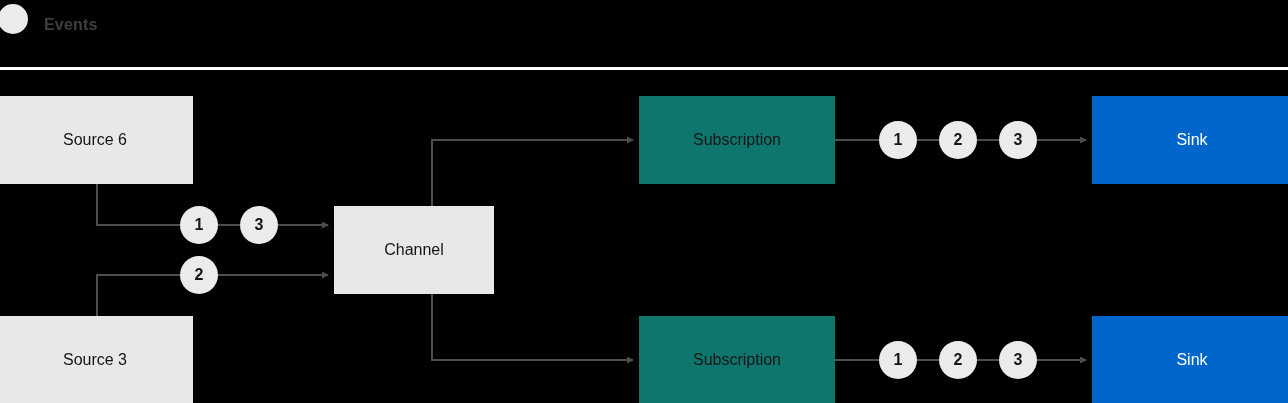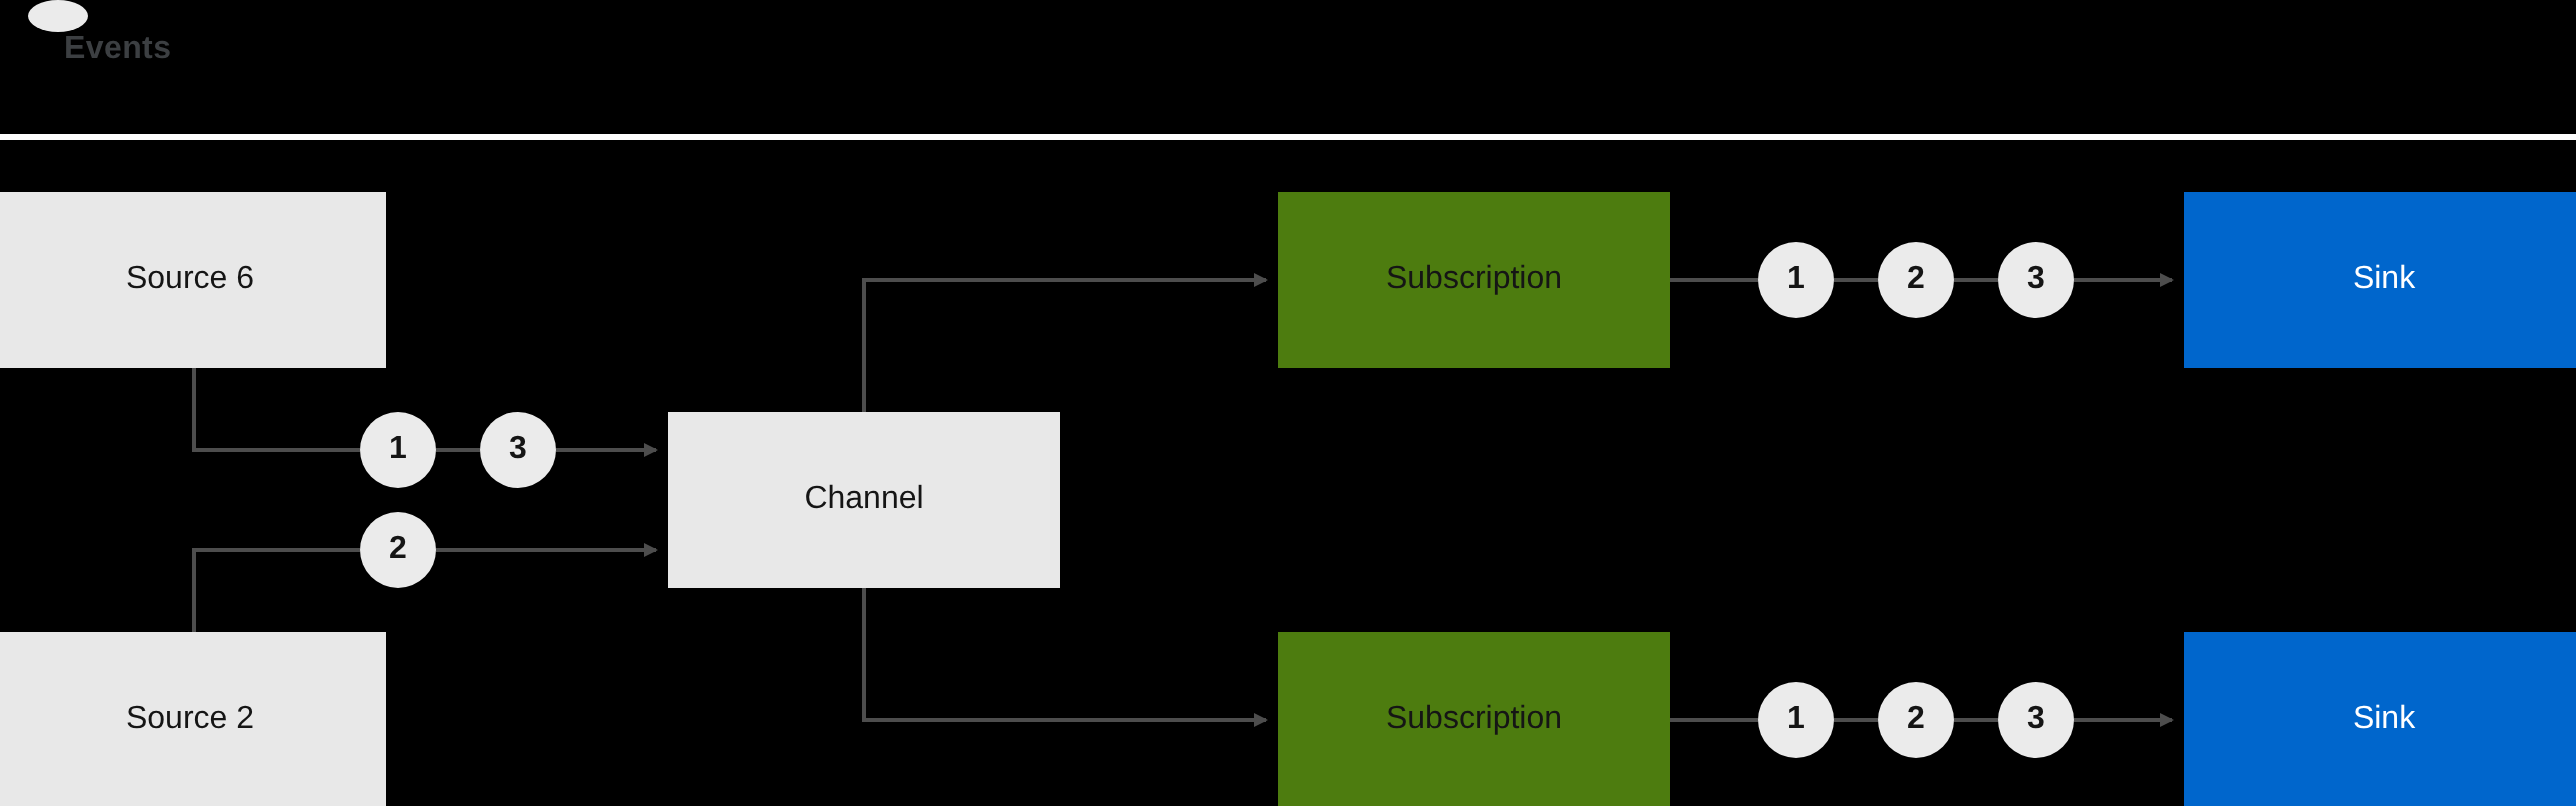--- a/index.html
+++ b/index.html
@@ -17,27 +17,26 @@
   .stage {
     position: absolute;
     left: 0; top: 0;
     width: 1288px;
     height: 403px;
   }
 
   
   .legend {
     position: absolute;
-    left: 16px;
+    left: 0px;
     top: 0px;
     width: 200px;
     height: 34px;
     display: flex;
-    align-items: flex-start;
-    flex-direction: column;
+    align-items: flex-end;
   }
   .legend-dot {
     width: 30px;
     height: 30px;
     border-radius: 50%;
     background: #ebebeb;
     margin-left: -2px;
   }
   .legend-label {
     margin-left: 16px;
@@ -61,26 +60,26 @@
   .box {
     position: absolute;
     display: flex;
     align-items: center;
     justify-content: center;
     font-size: 16px;
     color: #151515;
     box-sizing: border-box;
   }
   .box.grey { background: #e8e8e8; }
-  .box.light-blue { background: #4d7c0f; }
+  .box.light-blue { background: #0f766e; }
   .box.blue { background: #0066cc; color: #ffffff; }
 
   .src1 { left: -3px; top: 96px; width: 196px; height: 88px; }
   .src2 { left: -3px; top: 316px; width: 196px; height: 88px; }
-  .channel { left: 334px; top: 206px; width: 196px; height: 88px; }
+  .channel { left: 334px; top: 206px; width: 160px; height: 88px; }
   .sub1 { left: 639px; top: 96px; width: 196px; height: 88px; }
   .sub2 { left: 639px; top: 316px; width: 196px; height: 88px; }
   .sink1 { left: 1092px; top: 96px; width: 200px; height: 88px; }
   .sink2 { left: 1092px; top: 316px; width: 200px; height: 88px; }
 
   
   .token {
     position: absolute;
     width: 38px;
     height: 38px;
@@ -155,21 +154,21 @@
       <path d="M917,360 L939,360"></path>
       <path d="M977,360 L999,360"></path>
       <path d="M1037,360 L1086,360" marker-end="url(#arrow)"></path>
     </g>
   </svg>
 
   <div class="box grey src1">
     <span>Source 6</span>
   </div>
   <div class="box grey src2">
-    <span>Source 2</span>
+    <span>Source 3</span>
   </div>
   <div class="box grey channel">
     <span>Channel</span>
   </div>
   <div class="box light-blue sub1">
     <span>Subscription</span>
   </div>
   <div class="box light-blue sub2">
     <span>Subscription</span>
   </div>

